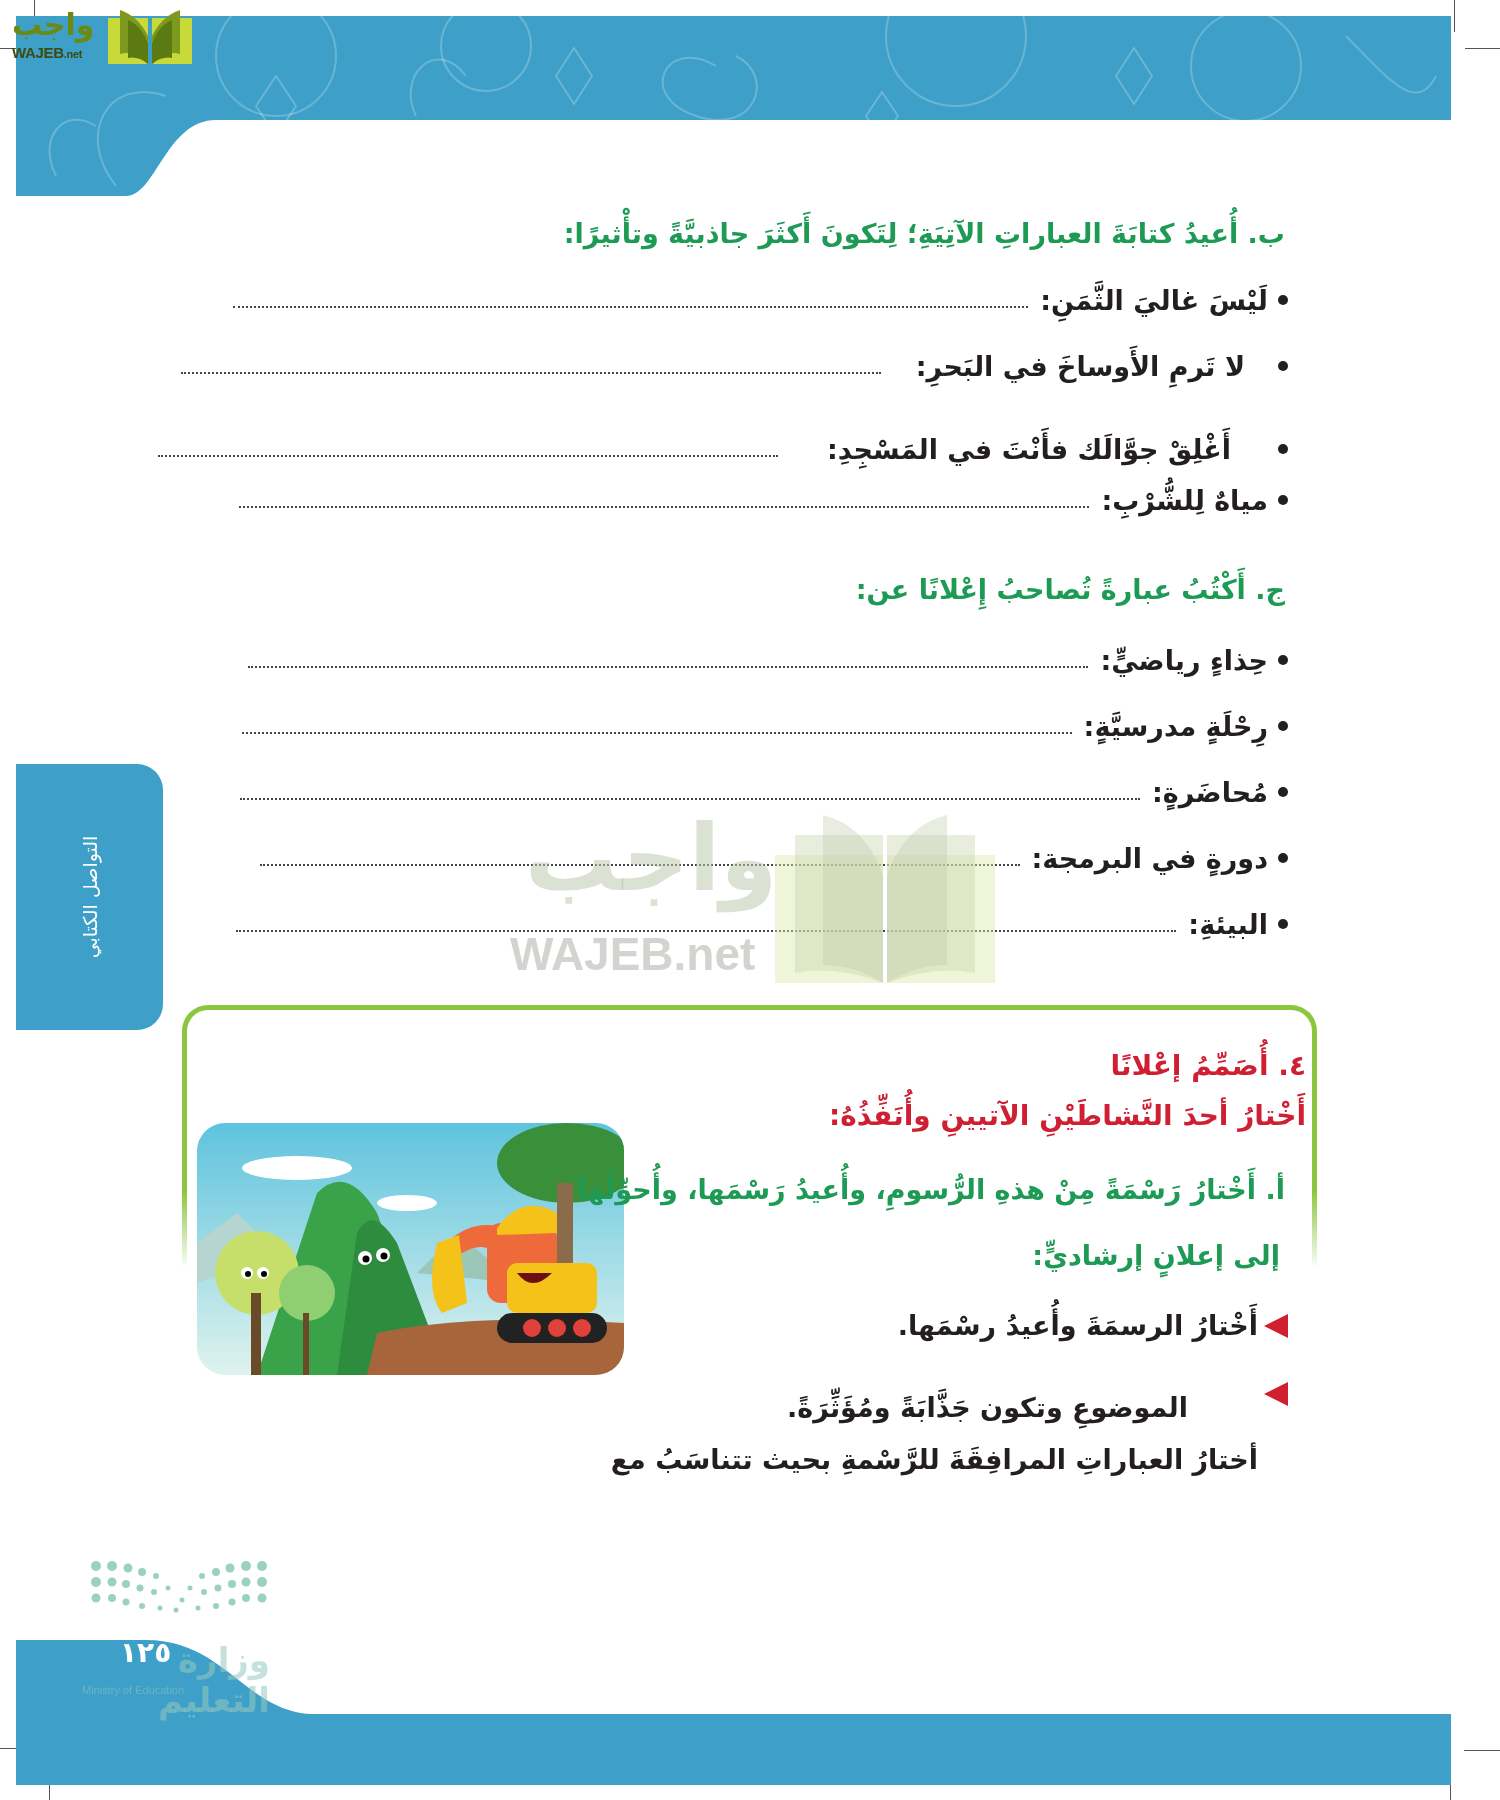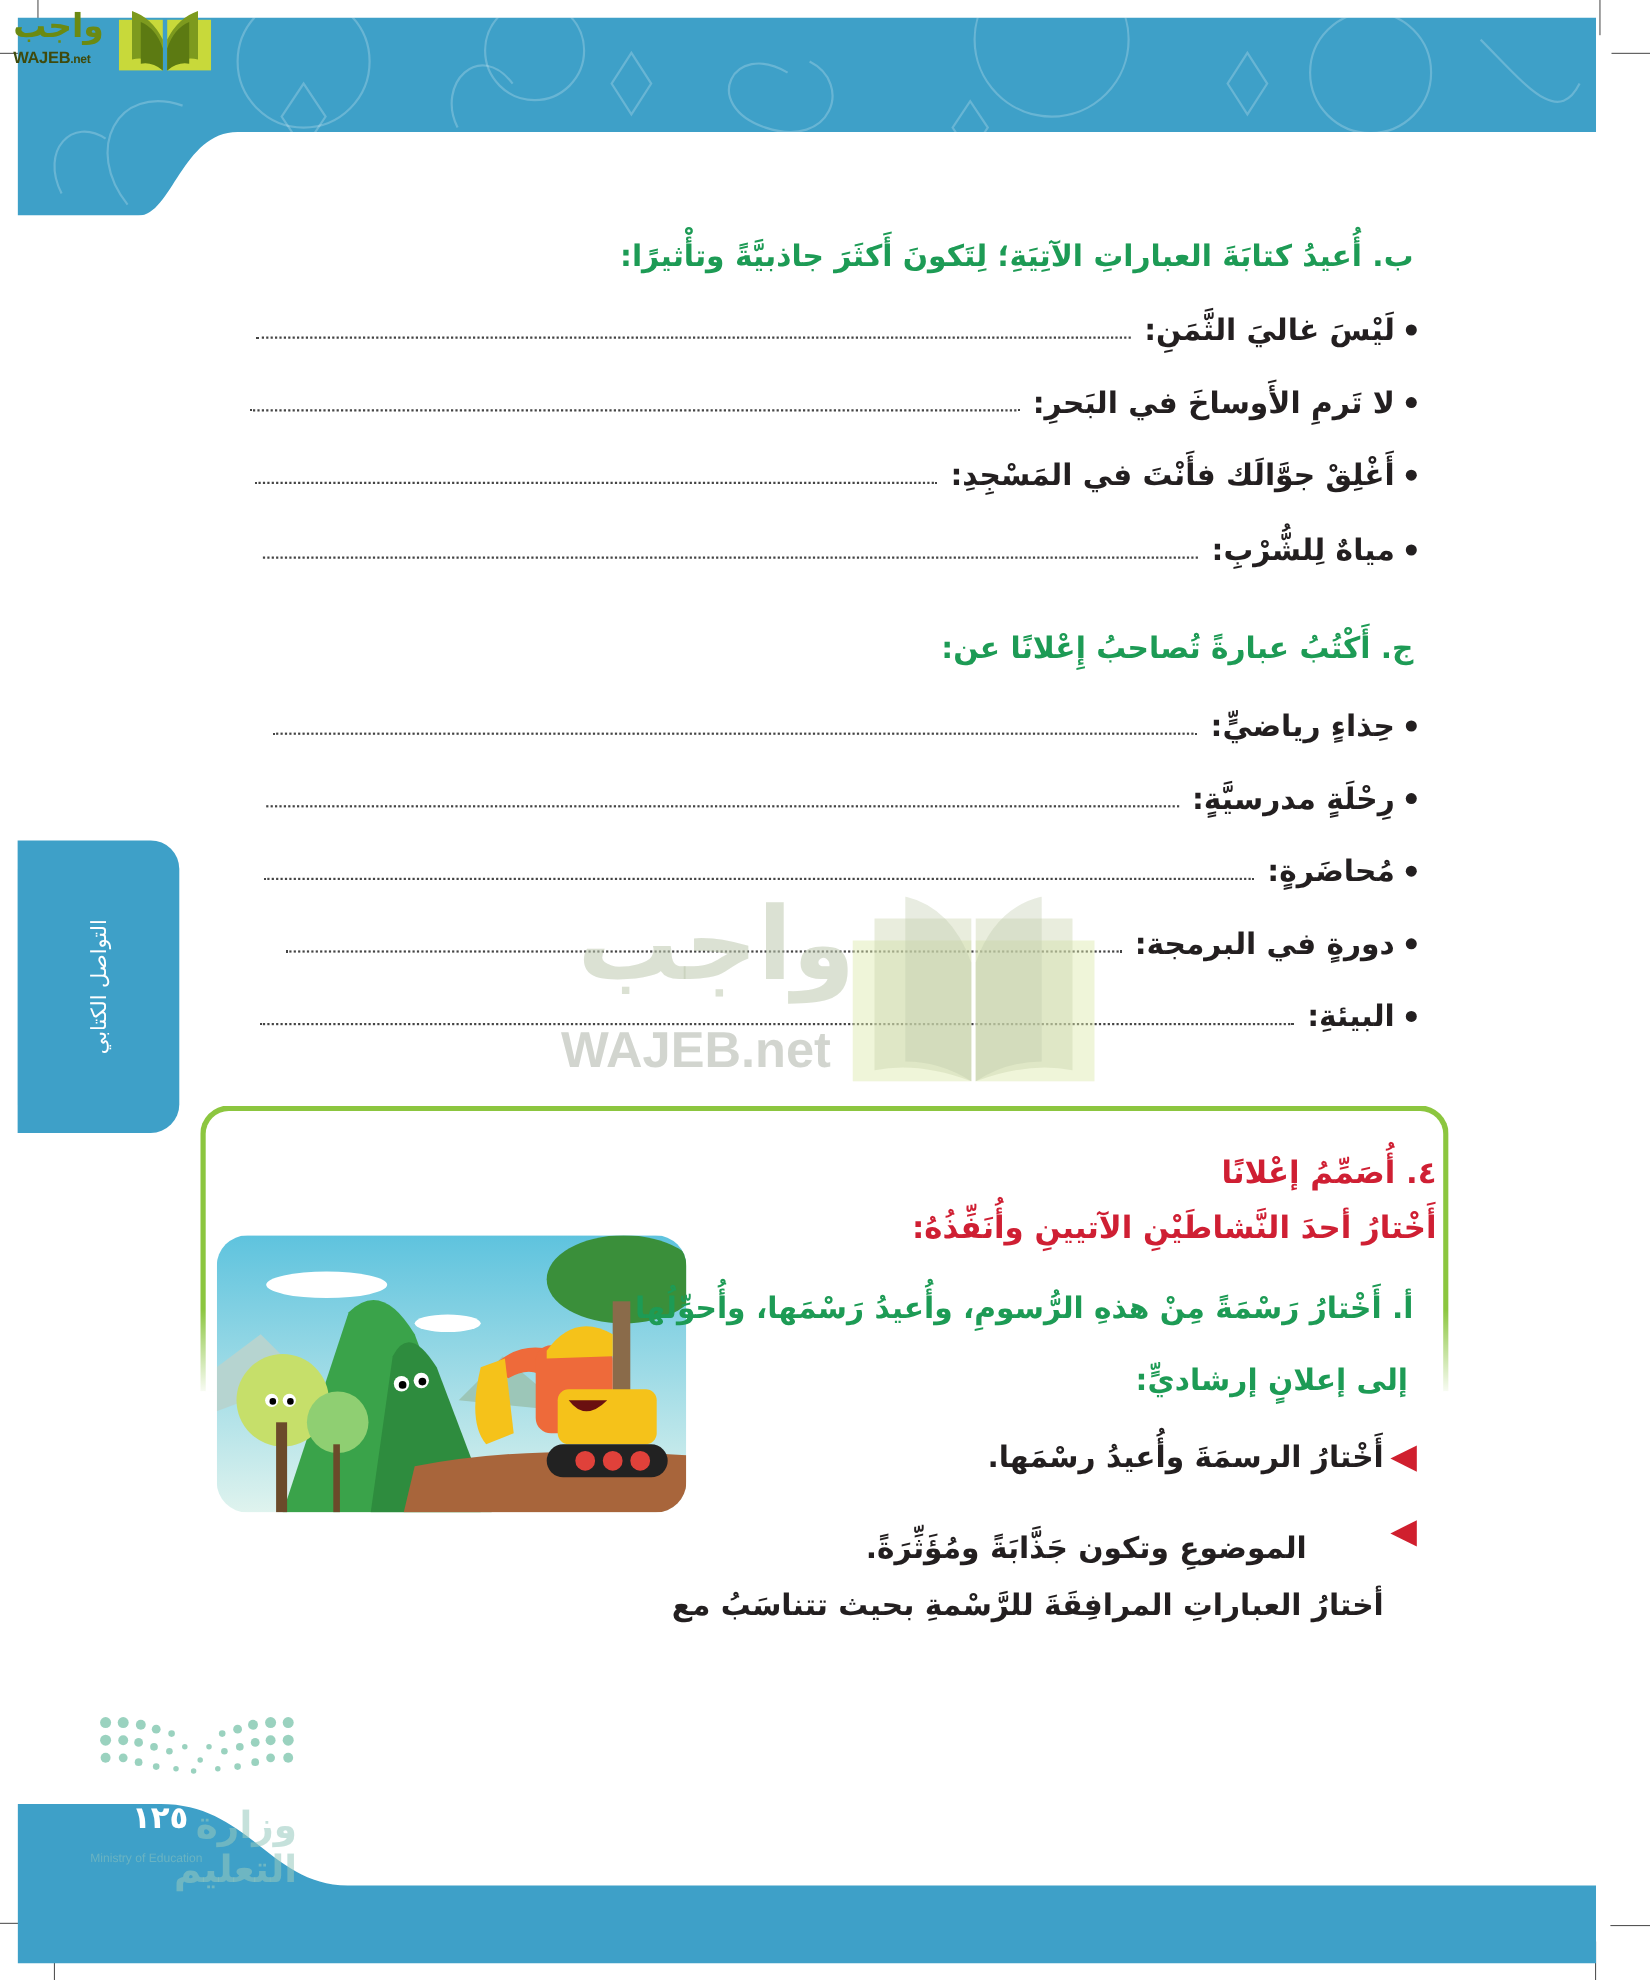--- a/index.html
+++ b/index.html
@@ -107,26 +107,26 @@
   <span>التواصل الكتابي</span>
 </div>
 
 <div class="heading-green" style="top:214px;">ب. أُعيدُ كتابَةَ العباراتِ الآتِيَةِ؛ لِتَكونَ أَكثَرَ جاذبيَّةً وتأْثيرًا:</div>
 
 <div class="line-item" style="top:278px;">
   <span class="bullet"></span>
   <span class="label">لَيْسَ غاليَ الثَّمَنِ:</span>
   <span class="answer" style="width: 795px;" contenteditable="true"></span>
 </div>
-<div class="line-item" style="top:344px;">
+<div class="line-item" style="top:344px;gap:23px;">
   <span class="bullet"></span>
   <span class="label">لا تَرمِ الأَوساخَ في البَحرِ:</span>
   <span class="answer" style="width: 700px;" contenteditable="true"></span>
 </div>
-<div class="line-item" style="top:410px;">
+<div class="line-item" style="top:427px;gap:37px;">
   <span class="bullet"></span>
   <span class="label">أَغْلِقْ جوَّالَك فأَنْتَ في المَسْجِدِ:</span>
   <span class="answer" style="width: 620px;" contenteditable="true"></span>
 </div>
 <div class="line-item" style="top:478px;">
   <span class="bullet"></span>
   <span class="label">مياهٌ لِلشُّرْبِ:</span>
   <span class="answer" style="width: 850px;" contenteditable="true"></span>
 </div>
 

